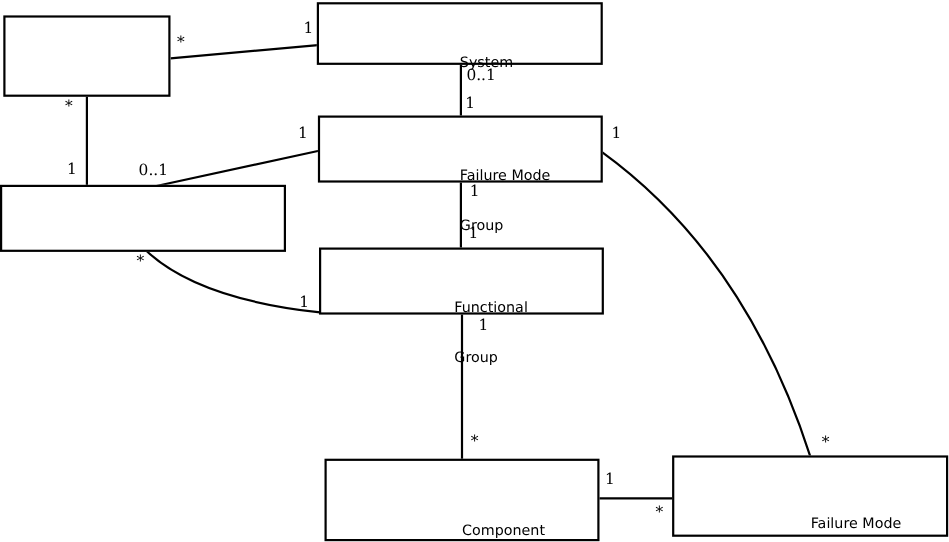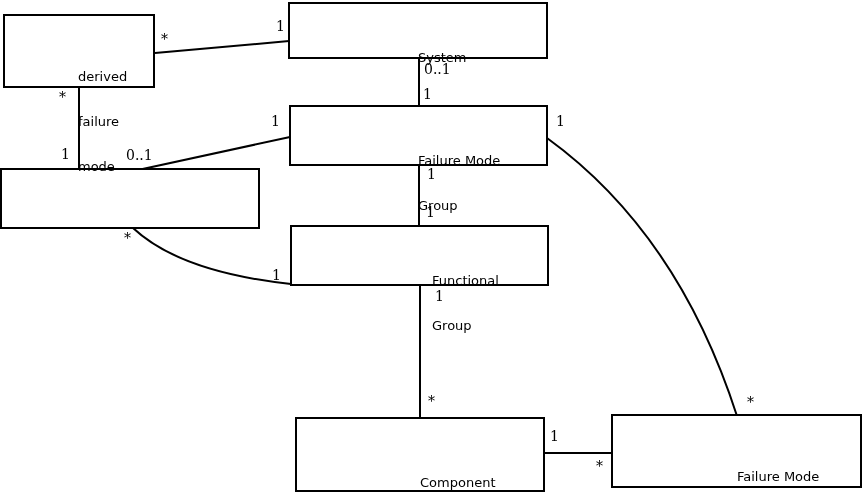--- a/index.html
+++ b/index.html
@@ -64,30 +64,25 @@
   <div class="box" style="left:3px;top:14px;width:152px;height:74px"></div>
   <div class="box" style="left:289px;top:105px;width:259px;height:61px"></div>
   <div class="box" style="left:0px;top:168px;width:260px;height:61px"></div>
   <div class="box" style="left:290px;top:225px;width:259px;height:61px"></div>
   <div class="box" style="left:295px;top:417px;width:250px;height:75px"></div>
   <div class="box" style="left:611px;top:414px;width:251px;height:74px"></div>
 
   <div class="box-text" style="left:418px;top:20px">
     <span>System</span>
   </div>
-  <div class="box-text" style="left:78px;top:39px">
-    <span>derived</span>
-    <span>failure</span>
-    <span>mode</span>
-  </div>
   <div class="box-text" style="left:418px;top:123px">
     <span>Failure Mode</span>
     <span>Group</span>
   </div>
-  <div class="box-text" style="left:432px;top:243px">
+  <div class="box-text" style="left:413px;top:243px">
     <span>Functional</span>
     <span>Group</span>
   </div>
   <div class="box-text" style="left:420px;top:445px">
     <span>Component</span>
   </div>
   <div class="box-text" style="left:737px;top:439px">
     <span>Failure Mode</span>
   </div>
 

